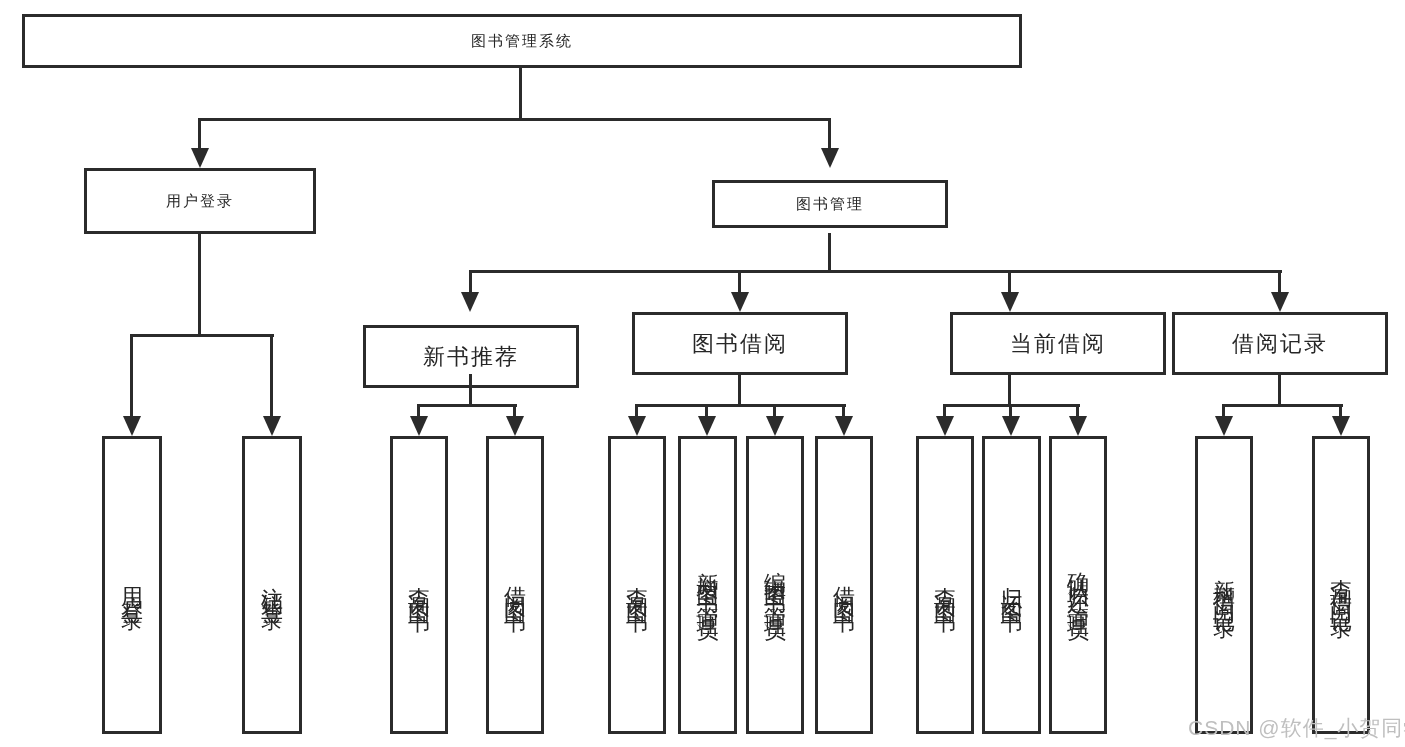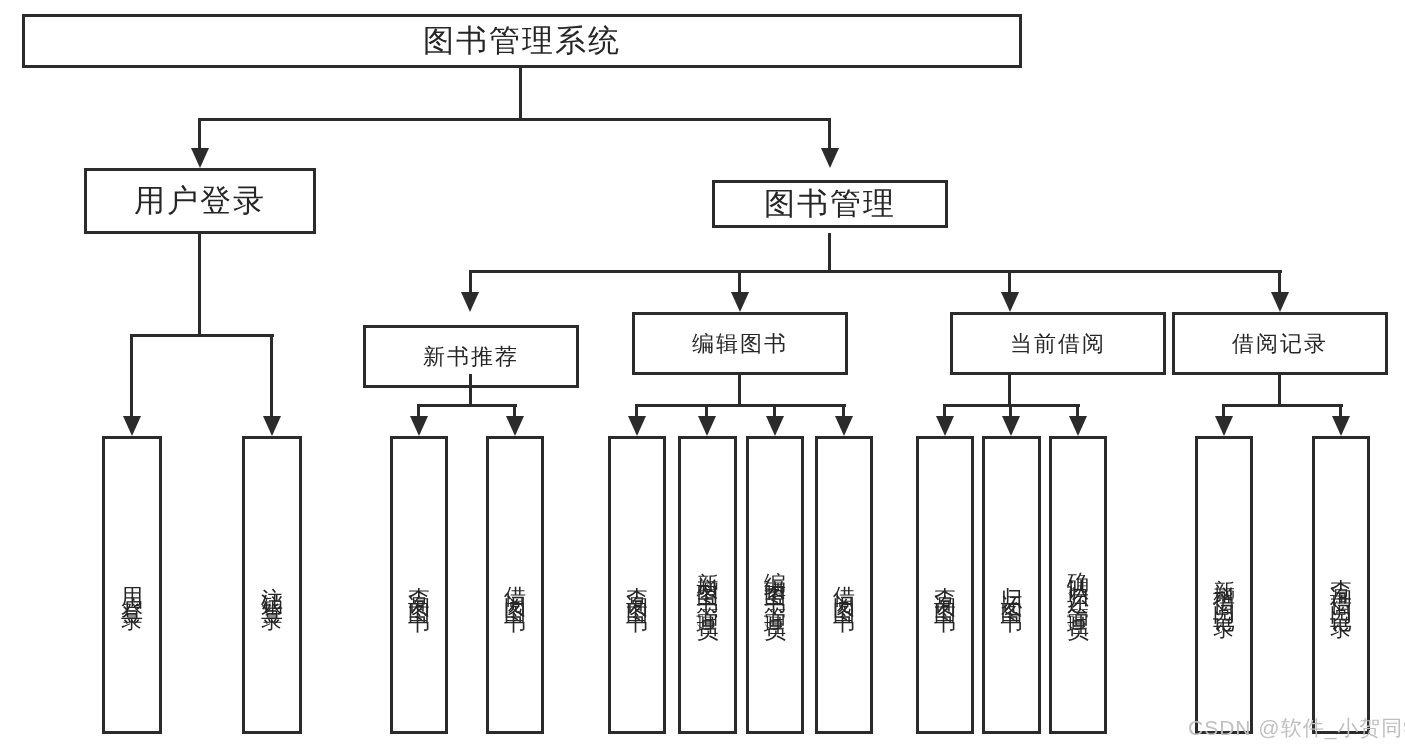--- a/index.html
+++ b/index.html
@@ -7,21 +7,21 @@
     position:relative;
     width:1405px;height:747px;
     background:#ffffff;
     font-family:"Liberation Sans","DejaVu Sans",sans-serif;
     overflow:hidden;
   }
   .hbox{
     position:absolute;box-sizing:border-box;
     border:3px solid #2b2b2b;background:#ffffff;
     display:flex;align-items:center;justify-content:center;
-    font-size:31px;letter-spacing:2px;color:#262626;
+    font-size:15px;letter-spacing:2px;color:#262626;
     white-space:nowrap;
   }
   .leaf{
     position:absolute;top:436px;height:298px;box-sizing:border-box;
     border:3px solid #2b2b2b;background:#ffffff;
     writing-mode:vertical-rl;text-orientation:mixed;
     display:flex;align-items:center;justify-content:center;
     font-size:22px;letter-spacing:8px;color:#262626;
     line-height:1;
   }
@@ -68,21 +68,21 @@
   <div class="v-line" style="left:469px;top:270px;height:28px;"></div>
   <div class="arrow" style="left:461px;top:292px;"></div>
   <div class="v-line" style="left:738px;top:270px;height:28px;"></div>
   <div class="arrow" style="left:731px;top:292px;"></div>
   <div class="v-line" style="left:1008px;top:270px;height:28px;"></div>
   <div class="arrow" style="left:1001px;top:292px;"></div>
   <div class="v-line" style="left:1278px;top:270px;height:28px;"></div>
   <div class="arrow" style="left:1271px;top:292px;"></div>
 
   <div class="hbox" style="left:363px;top:325px;width:216px;height:63px;font-size:22px;">新书推荐</div>
-  <div class="hbox" style="left:632px;top:312px;width:216px;height:63px;font-size:22px;">编辑图书</div>
+  <div class="hbox" style="left:632px;top:312px;width:216px;height:63px;font-size:22px;">图书借阅</div>
   <div class="hbox" style="left:950px;top:312px;width:216px;height:63px;font-size:22px;">当前借阅</div>
   <div class="hbox" style="left:1172px;top:312px;width:216px;height:63px;font-size:22px;">借阅记录</div>
 
   <div class="v-line" style="left:469px;top:374px;height:32px;"></div>
   <div class="h-line" style="left:417px;top:404px;width:100px;"></div>
   <div class="v-line" style="left:417px;top:404px;height:18px;"></div>
   <div class="arrow" style="left:410px;top:416px;"></div>
   <div class="v-line" style="left:513px;top:404px;height:18px;"></div>
   <div class="arrow" style="left:506px;top:416px;"></div>
 

